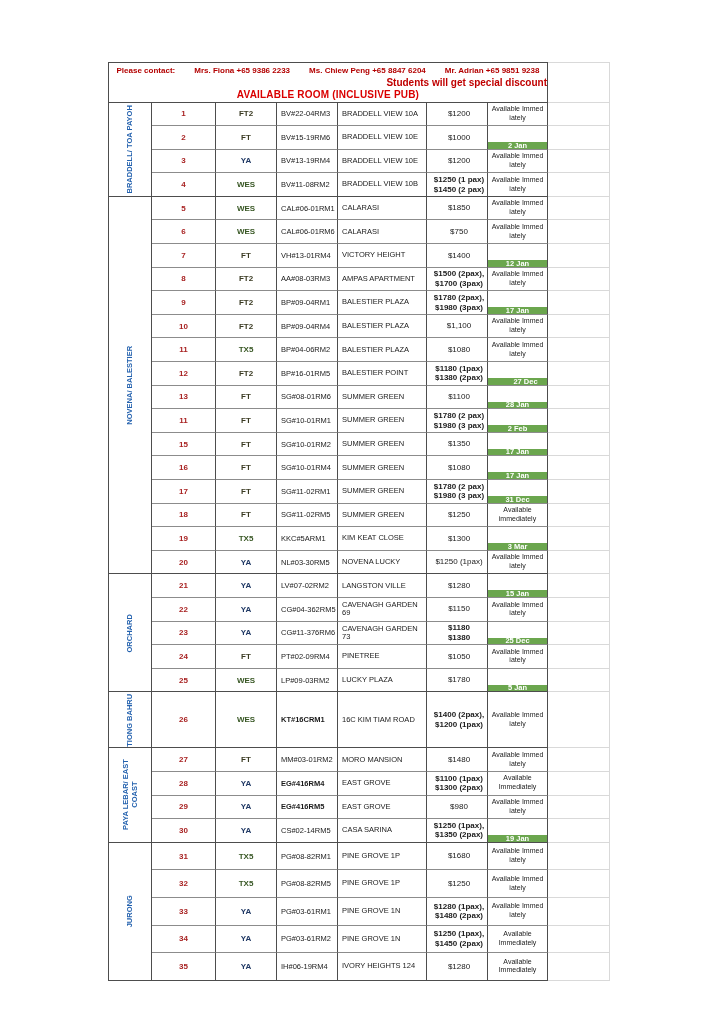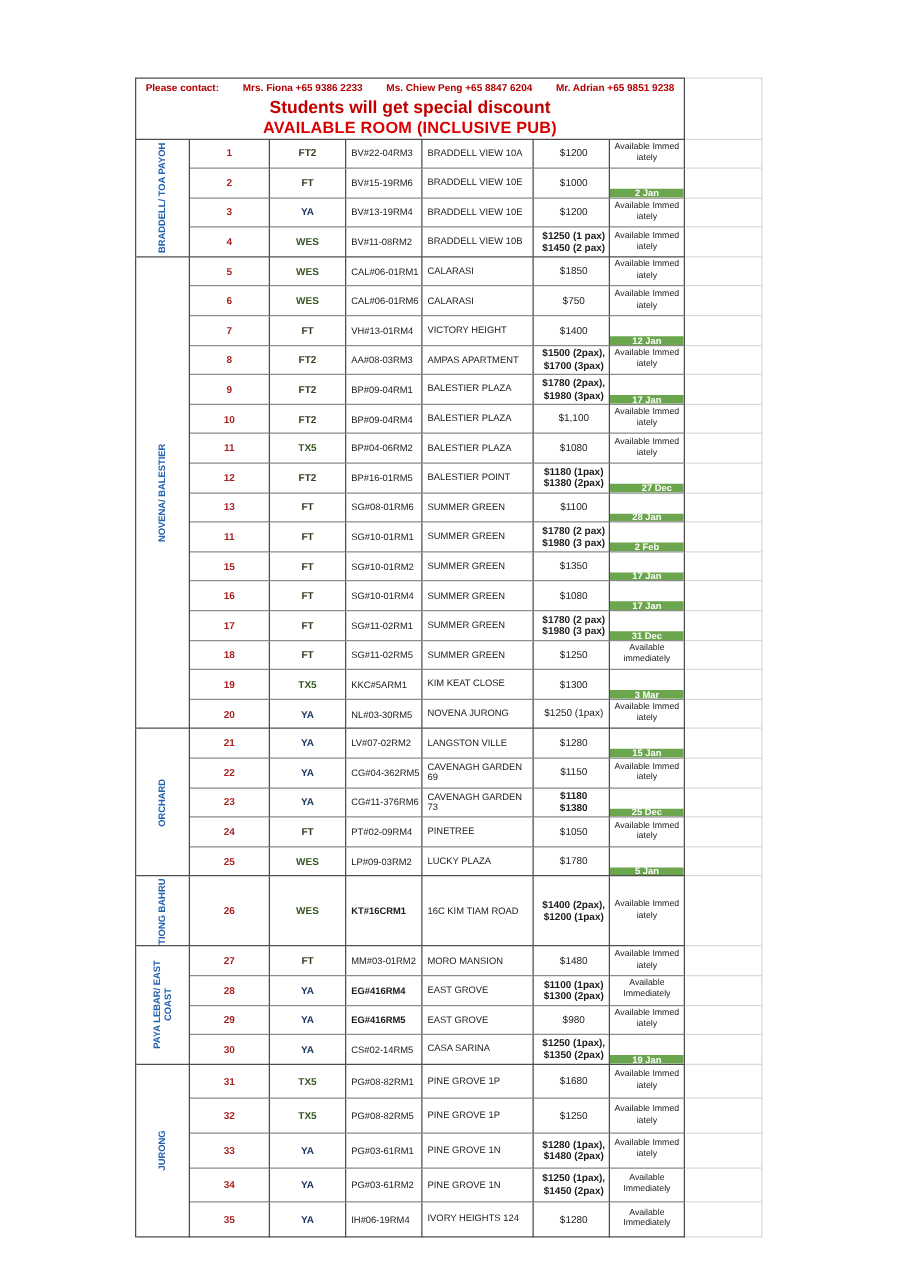--- a/index.html
+++ b/index.html
@@ -10,22 +10,22 @@
   }
   .sheet { position:absolute; left:108px; top:62px; }
 
   
   .header-row { display:flex; align-items:stretch; }
   .header-box {
     width:440px; box-sizing:border-box; border:1.5px solid #4d4d4d;
     text-align:center; padding:3px 0 2px;
   }
   .contact-line { display:flex; justify-content:center; gap:15px; font-size:8px; font-weight:bold; }
-  .subtitle { font-size:14px; font-weight:bold; margin-top:1.5px; }
-  .title { font-size:13px; font-weight:bold; margin-top:1px; letter-spacing:.2px; }
+  .subtitle { font-size:10px; font-weight:bold; margin-top:1.5px;text-align:right; }
+  .title { font-size:10px; font-weight:bold; margin-top:1px; letter-spacing:.2px; }
   .header-extra { width:62px; box-sizing:border-box; border:1px solid #d9d9d9; border-left:none; }
 
   
   .tbl { width:502px; }
   .group { display:flex; border-left:1.5px solid #4d4d4d; }
   .region-cell {
     width:44px; box-sizing:border-box; border-right:1px solid #4d4d4d;
     border-bottom:1.5px solid #4d4d4d;
     display:flex; align-items:center; justify-content:center; overflow:hidden;
   }
@@ -364,21 +364,21 @@
             </div>
             <div class="c-avail">
               <div class="avail-date" style="background: rgb(107, 166, 78); text-align: right;">3 Mar</div>
             </div>
             <div class="c-extra"></div>
           </div>
           <div class="row">
             <div class="c-no" style="color: rgb(168, 34, 34);">20</div>
             <div class="c-type" style="color: rgb(31, 56, 100);">YA</div>
             <div class="c-code">NL#03-30RM5</div>
-            <div class="c-name">NOVENA JURONG</div>
+            <div class="c-name">NOVENA LUCKY</div>
             <div class="c-price">
               <div>$1250 (1pax)</div>
             </div>
             <div class="c-avail">
               <div style="width: 100%;">
                 <div>Available Immed</div>
                 <div>iately</div>
               </div>
             </div>
             <div class="c-extra"></div>

